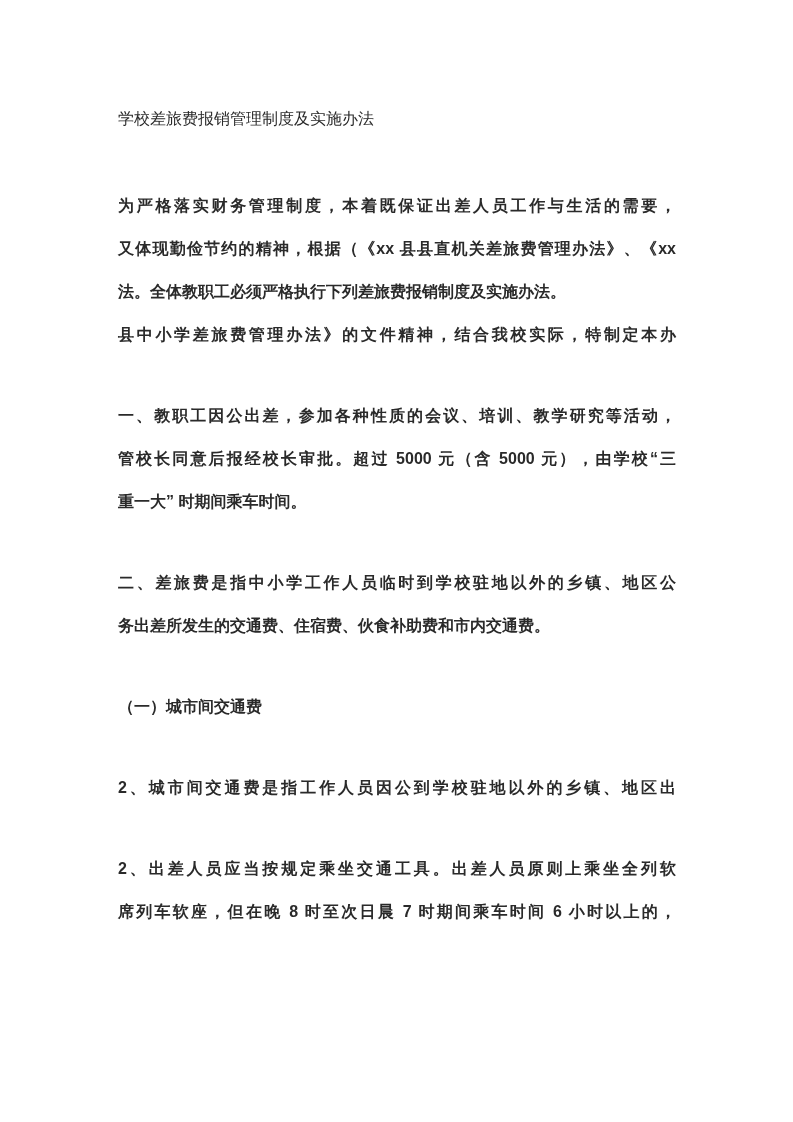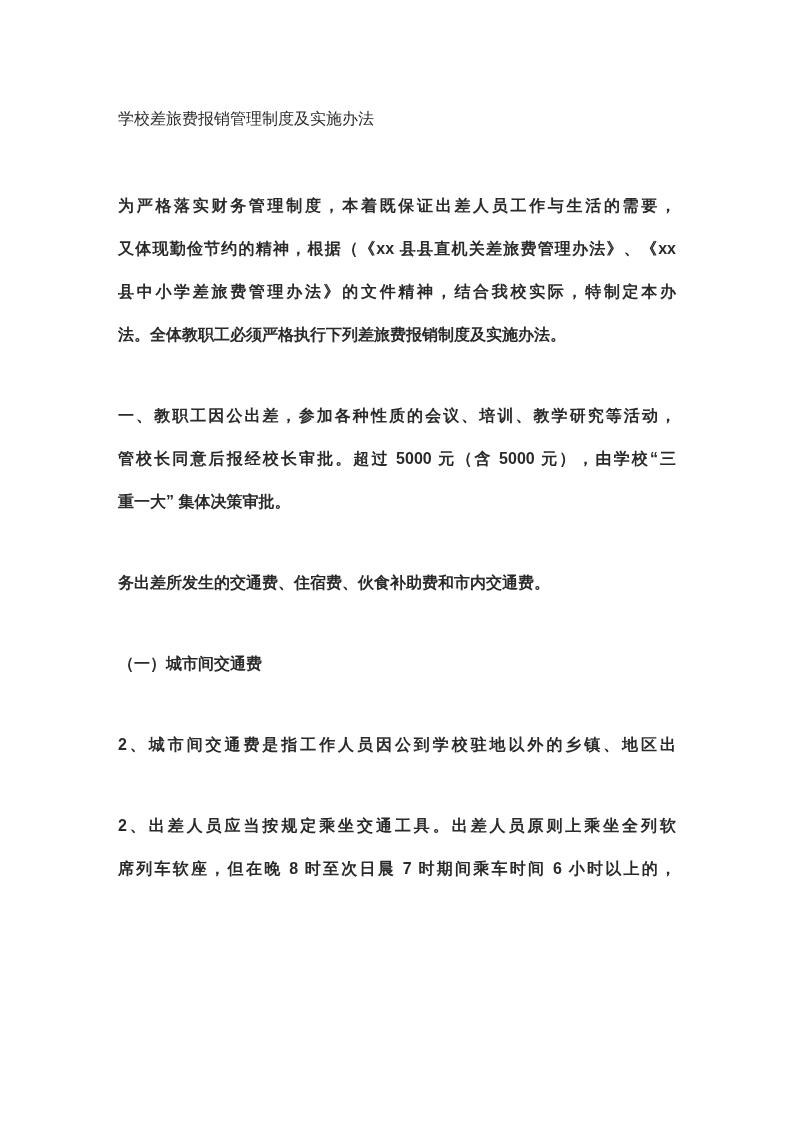--- a/index.html
+++ b/index.html
@@ -45,31 +45,32 @@
 </head>
 <body>
 
 <div class="page">
 
   <div class="title line">学校差旅费报销管理制度及实施办法</div>
 
   <div class="para">
     <div class="line just">为严格落实财务管理制度，本着既保证出差人员工作与生活的需要，</div>
     <div class="line just">又体现勤俭节约的精神，根据（《xx 县县直机关差旅费管理办法》、《xx</div>
+    <div class="line">法。全体教职工必须严格执行下列差旅费报销制度及实施办法。</div>
     <div class="line just">县中小学差旅费管理办法》的文件精神，结合我校实际，特制定本办</div>
-    <div class="line">法。全体教职工必须严格执行下列差旅费报销制度及实施办法。</div>
   </div>
 
   <div class="para">
     <div class="line just">一、教职工因公出差，参加各种性质的会议、培训、教学研究等活动，</div>
     <div class="line just">管校长同意后报经校长审批。超过 5000 元（含 5000 元），由学校“三</div>
-    <div class="line">重一大” 集体决策审批。</div>
+    <div class="line">重一大” 时期间乘车时间。</div>
   </div>
 
   <div class="para">
+    <div class="line just">二、差旅费是指中小学工作人员临时到学校驻地以外的乡镇、地区公</div>
     <div class="line">务出差所发生的交通费、住宿费、伙食补助费和市内交通费。</div>
   </div>
 
   <div class="para">
     <div class="line">（一）城市间交通费</div>
   </div>
 
   <div class="para">
     <div class="line just">2、城市间交通费是指工作人员因公到学校驻地以外的乡镇、地区出</div>
   </div>

